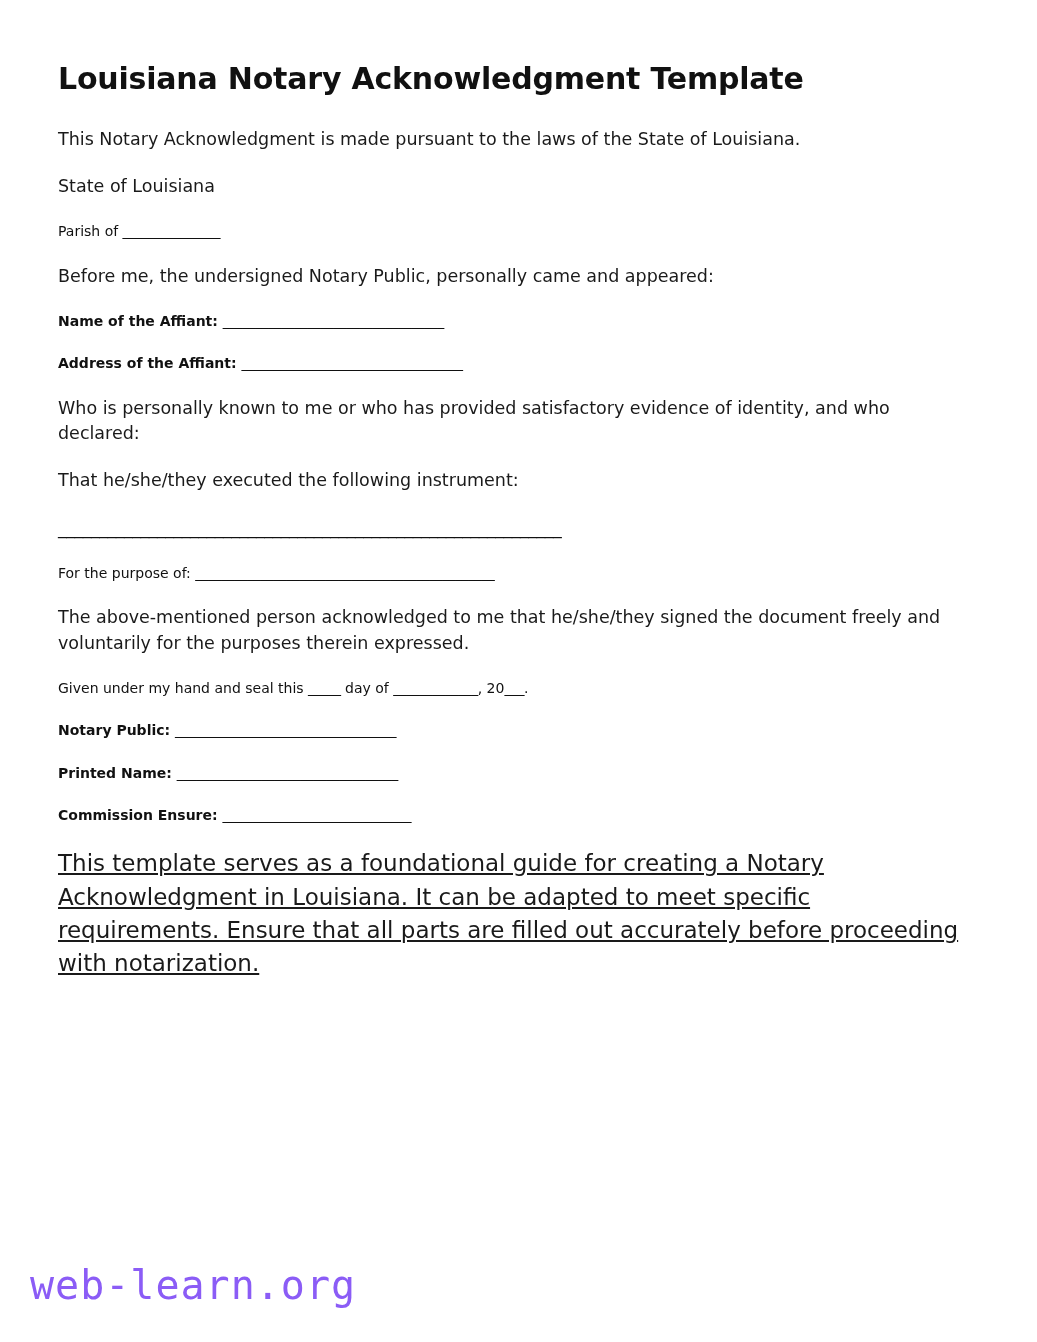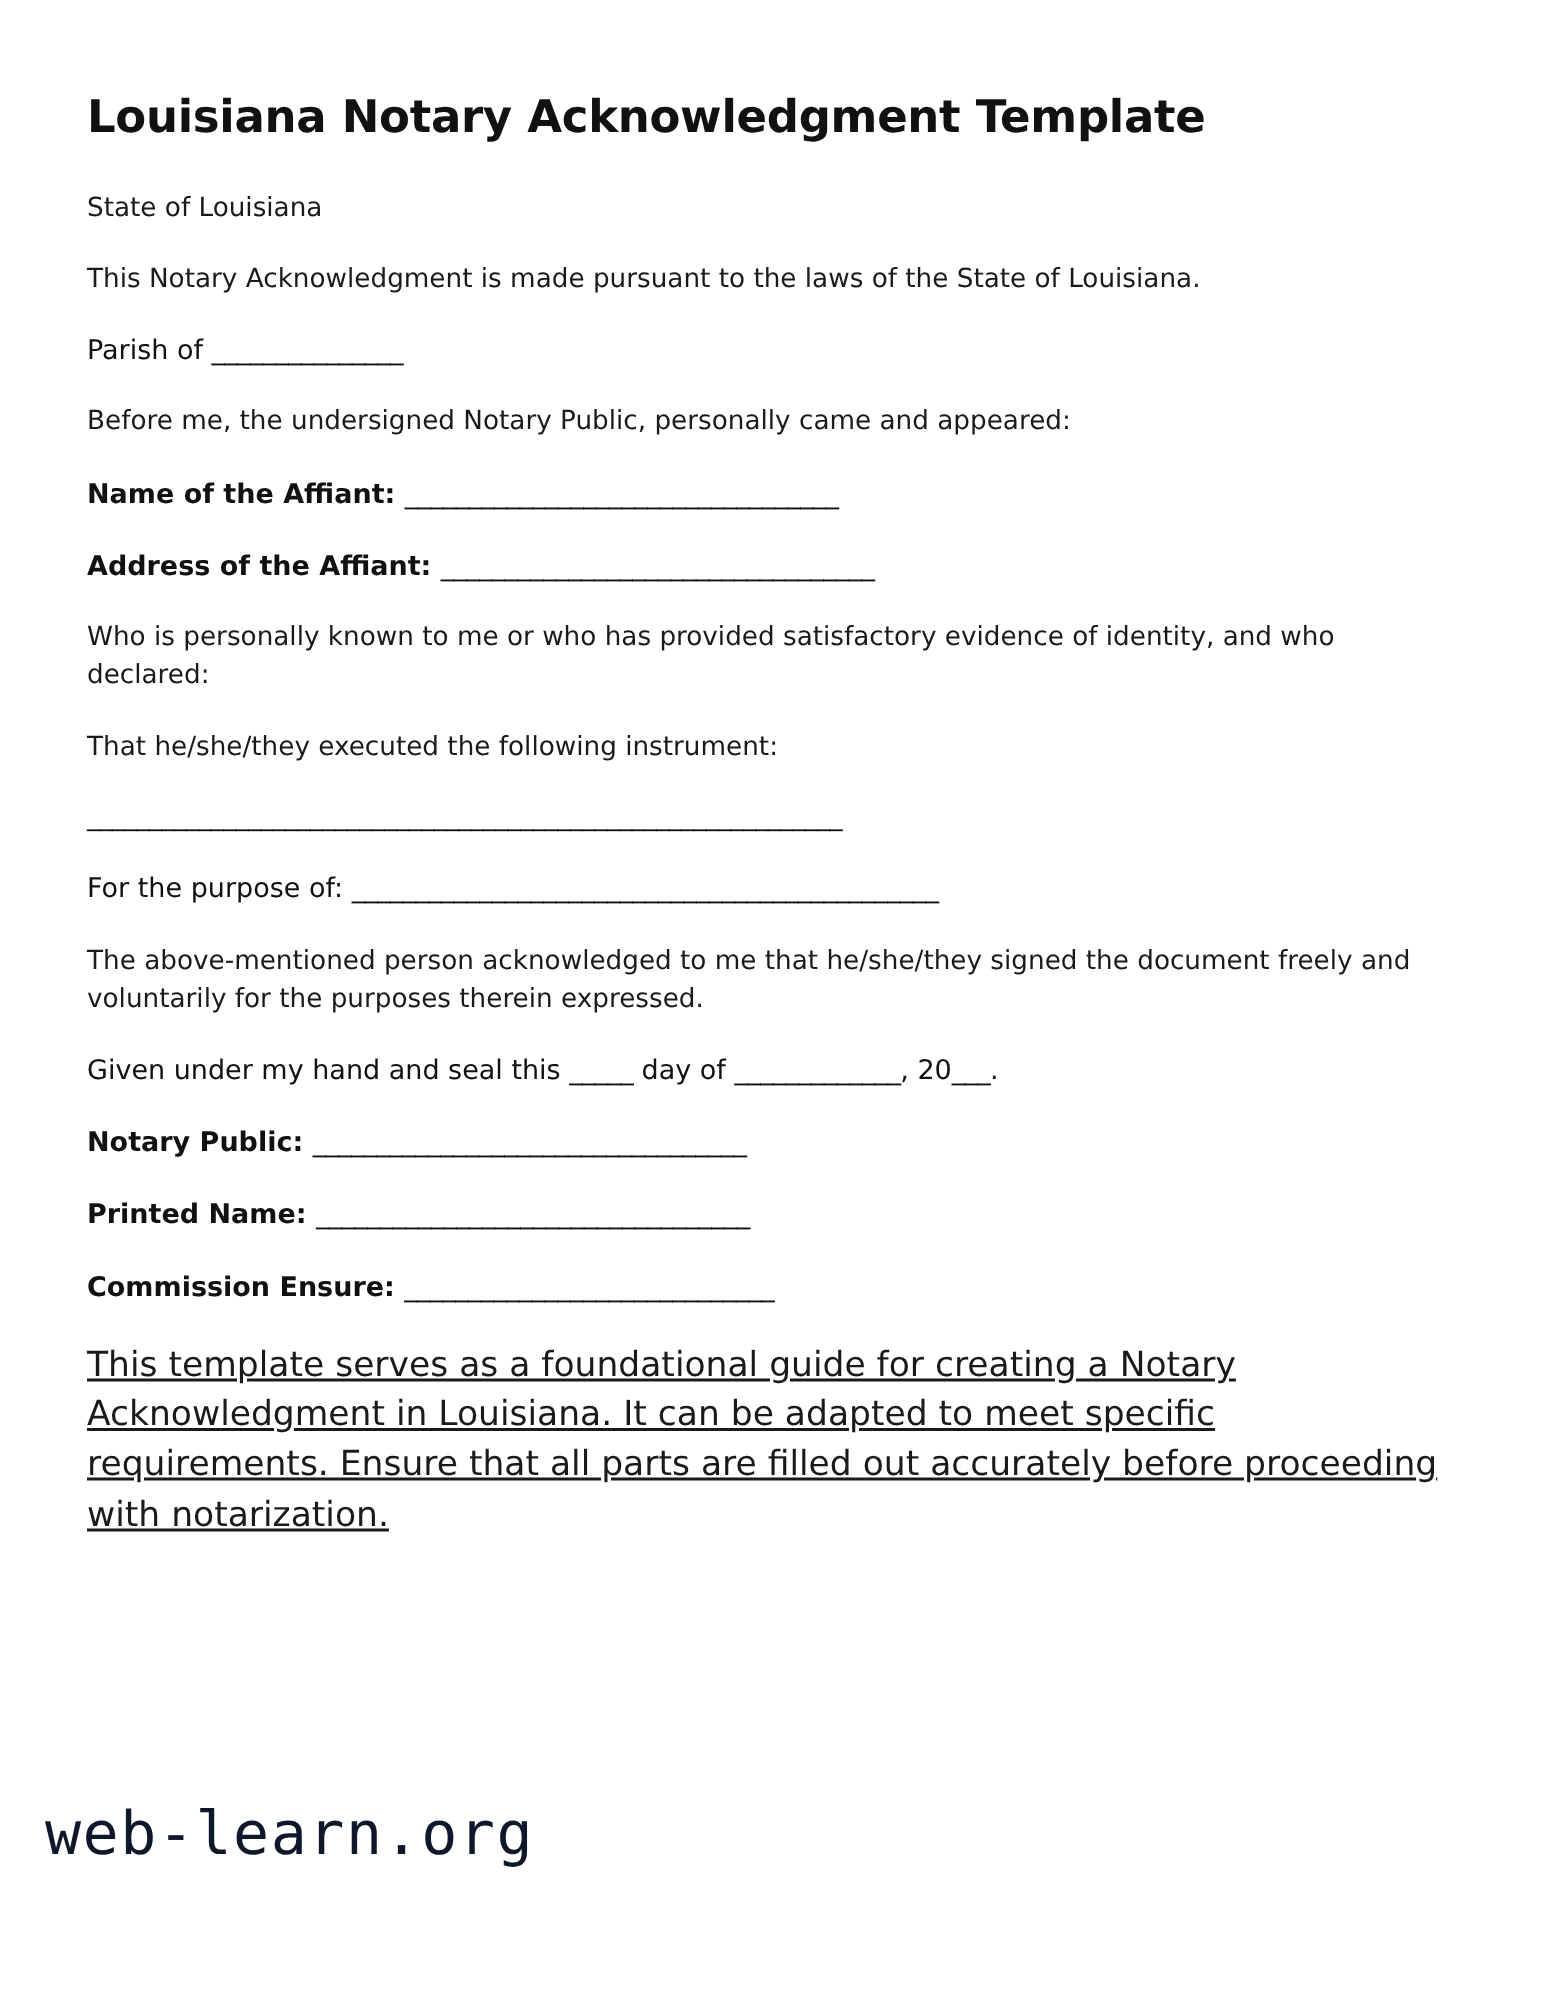--- a/index.html
+++ b/index.html
@@ -41,21 +41,21 @@
   }
 
   .para {
     font-size: 17.5px;
     line-height: 1.45;
     margin: 0 0 22px 0;
     color: #1a1a1a;
   }
 
   .field-line {
-    font-size: 18px;
+    font-size: 14px;
     line-height: 1.45;
     margin: 0 0 22px 0;
     color: #111111;
   }
 
   .field-label {
     font-weight: bold;
   }
 
   .blank {
@@ -84,40 +84,40 @@
     font-size: 23px;
     line-height: 1.45;
     margin: 0;
     color: #1a1a1a;
     text-decoration: underline;
   }
 
   .watermark {
     position: absolute;
     left: 30px;
-    top: 1200px;
+    top: 1262px;
     font-family: "DejaVu Sans Mono", "Liberation Mono", monospace;
     font-size: 40px;
     letter-spacing: 1px;
-    color: #0f172a;
+    color: #8b5cf6;
     white-space: nowrap;
   }
 </style>
 </head>
 <body>
 
 <div class="page">
 
   <div class="content">
 
     <h1 class="doc-title">Louisiana Notary Acknowledgment Template</h1>
 
+    <p class="para">This Notary Acknowledgment is made pursuant to the laws of the State of Louisiana.</p>
+
     <p class="para">State of Louisiana</p>
-
-    <p class="para">This Notary Acknowledgment is made pursuant to the laws of the State of Louisiana.</p>
 
     <p class="field-line">
       <span>Parish of </span><span class="blank">_______________</span>
     </p>
 
     <p class="para">Before me, the undersigned Notary Public, personally came and appeared:</p>
 
     <p class="field-line">
       <span class="field-label">Name of the Affiant: </span><span class="blank">__________________________________</span>
     </p>

